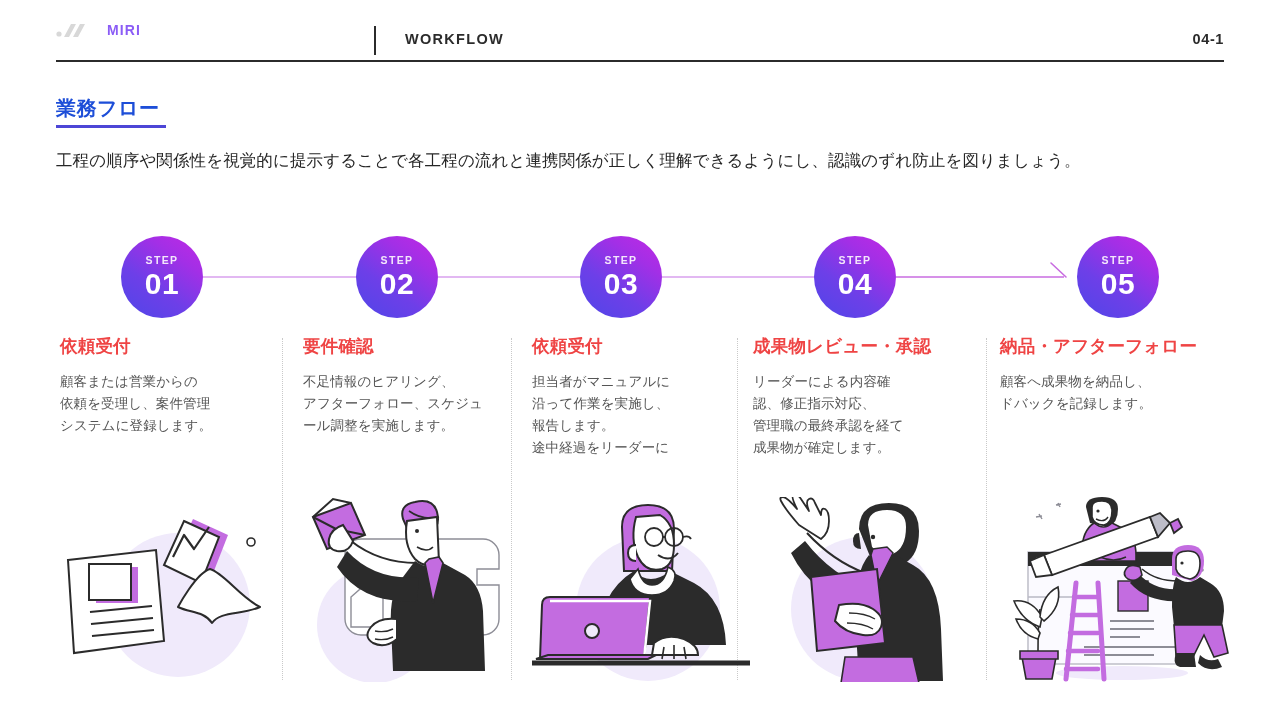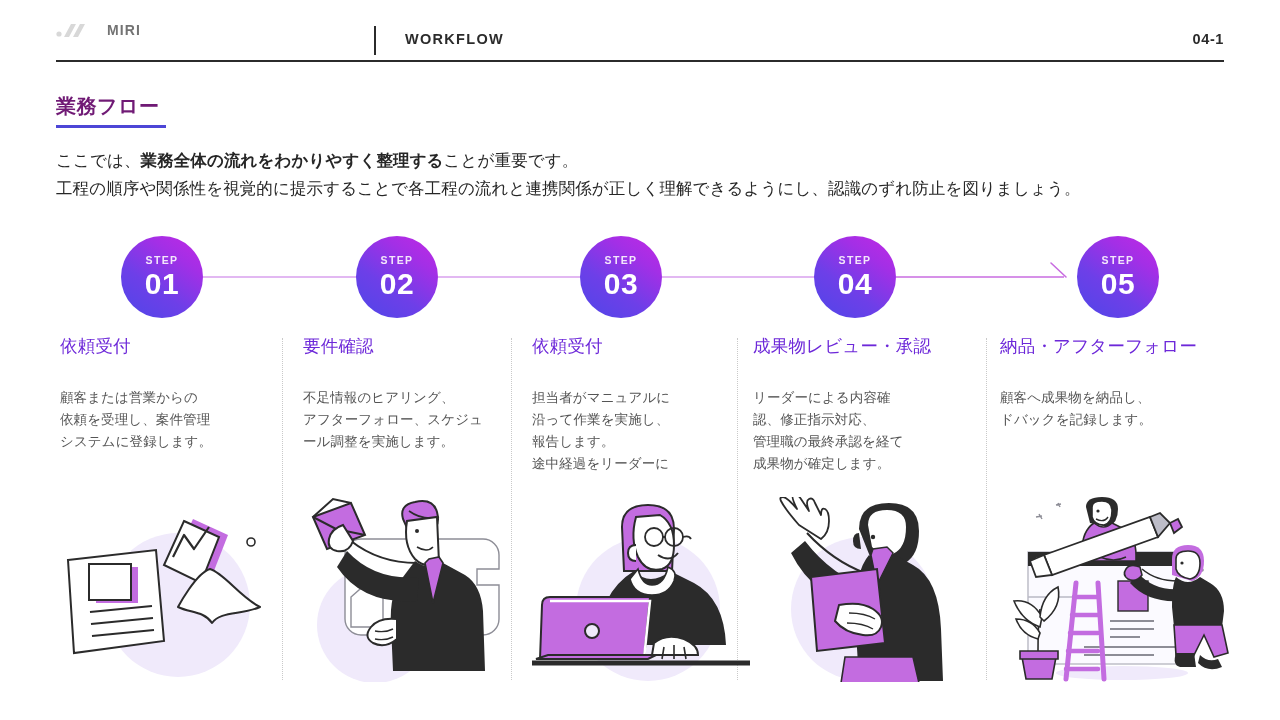--- a/index.html
+++ b/index.html
@@ -16,21 +16,21 @@
   .header {
     position:absolute; left:0; top:0; width:1280px; height:62px;
   }
   .header-inner {
     position:absolute; left:56px; top:0; width:1168px; height:60px;
     display:flex; align-items:center;
   }
   .logo { display:flex; align-items:center; gap:7px; }
   .logo-mark { width:44px; height:15px; display:block; }
   .logo-text {
-    font-size:14px; font-weight:700; letter-spacing:1.1px; color:#737373;
+    font-size:14px; font-weight:700; letter-spacing:1.1px; color:#8b5cf6;
   }
   .header-divider-v {
     position:absolute; left:318px; top:26px; width:2px; height:29px;
     background:#2b2b2b;
   }
   .header-title {
     position:absolute; left:333px; top:31px;
     font-size:14.5px; font-weight:700; letter-spacing:1.3px; color:#2b2b2b;margin-left:16px;
   }
   .header-page {
@@ -38,23 +38,22 @@
     font-size:14.5px; font-weight:700; letter-spacing:0.6px; color:#2b2b2b;
   }
   .header-rule {
     position:absolute; left:56px; top:60px; width:1168px; height:2px;
     background:#2b2b2b;
   }
 
   
   .sec-title-wrap { position:absolute; left:56px; top:97px; }
   .sec-title {
-    font-size:20px; font-weight:700; letter-spacing:0.5px; color:#701a75;
+    font-size:20px; font-weight:700; letter-spacing:0.5px; color:#1d4ed8;
     line-height:1.1;
-    font-family:Liberation Mono, monospace;
   }
   .sec-title-underline {
     margin-top:6px; width:110px; height:2.5px; background:#4d46d6;
   }
 
   
   .lead { position:absolute; left:56px; top:146px; width:1180px; }
   .lead p {
     font-size:16.5px; line-height:28px; color:#262626; letter-spacing:0.1px;
     white-space:nowrap;
@@ -78,25 +77,25 @@
     color:#f3e6fb; line-height:1; margin-bottom:3px;
   }
   .circle .num {
     font-size:30px; font-weight:700; letter-spacing:0.5px; line-height:1;
   }
 
   
   .cols { position:absolute; left:0; top:336px; width:1280px; height:346px; }
   .col { position:absolute; top:0; width:232px; height:346px; }
   .col h3 {
-    font-size:17.5px; font-weight:400; color:#6d28d9; letter-spacing:0.2px;
+    font-size:17.5px; font-weight:700; color:#ef4444; letter-spacing:0.2px;
     line-height:1.2; white-space:nowrap;
   }
   .col .desc {
-    margin-top:30px; font-size:13.5px; line-height:22px;
+    margin-top:14px; font-size:13.5px; line-height:22px;
     color:#555555; letter-spacing:0.1px;
   }
   .col .desc span { display:block; white-space:nowrap; }
   .illus { position:absolute; left:0; bottom:0; width:232px; height:185px; }
   .illus svg { display:block; width:100%; height:100%; }
   .vdiv {
     position:absolute; top:2px; width:1px; height:342px;
     border-left:1px dotted #c9c9c9;
   }
 </style>
@@ -119,21 +118,20 @@
   </div>
   <div class="header-rule"></div>
 </div>
 
 <div class="sec-title-wrap">
   <div class="sec-title">業務フロー</div>
   <div class="sec-title-underline"></div>
 </div>
 
 <div class="lead">
-  <p><span>ここでは、</span><b>業務全体の流れをわかりやすく整理する</b><span>ことが重要です。</span></p>
   <p>工程の順序や関係性を視覚的に提示することで各工程の流れと連携関係が正しく理解できるようにし、認識のずれ防止を図りましょう。</p>
 </div>
 
 <div class="rail">
   <svg class="rail-line" viewBox="0 0 1280 84">
     <path d="M203 41 H358" stroke="#d9a0ee" stroke-width="1.6" fill="none"></path>
     <path d="M438 41 H582" stroke="#d9a0ee" stroke-width="1.6" fill="none"></path>
     <path d="M662 41 H816" stroke="#d9a0ee" stroke-width="1.6" fill="none"></path>
     <path d="M896 41 H1064" stroke="#c86ce0" stroke-width="1.6" fill="none"></path>
     <path d="M1051 27 L1066 41" stroke="#c86ce0" stroke-width="1.6" fill="none" stroke-linecap="round"></path>

